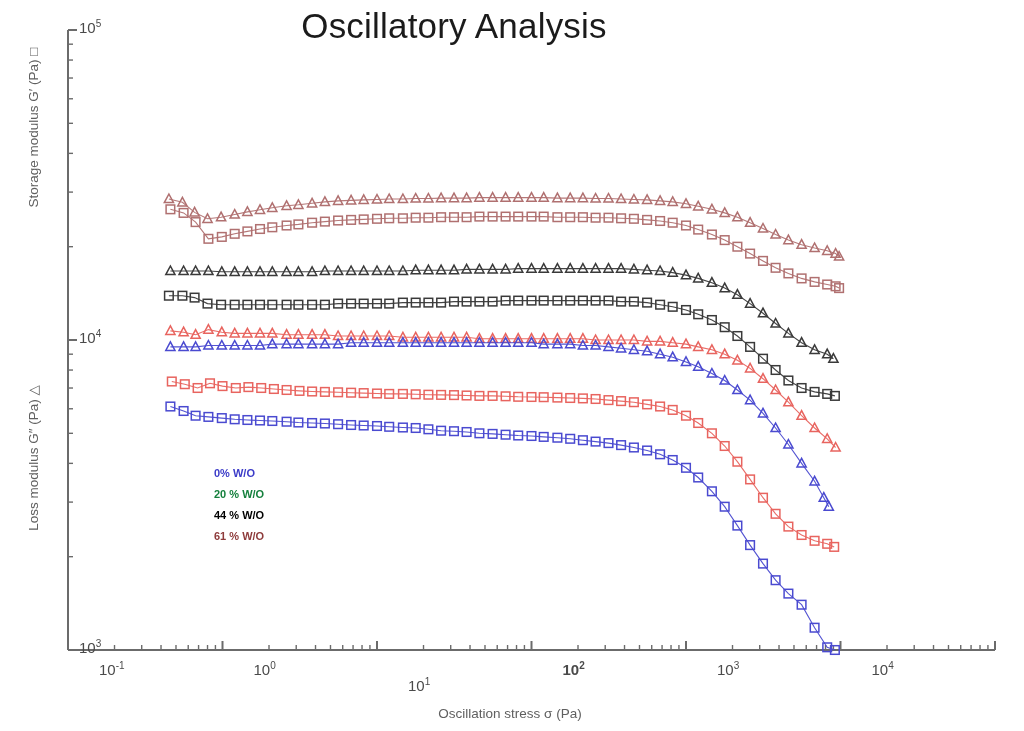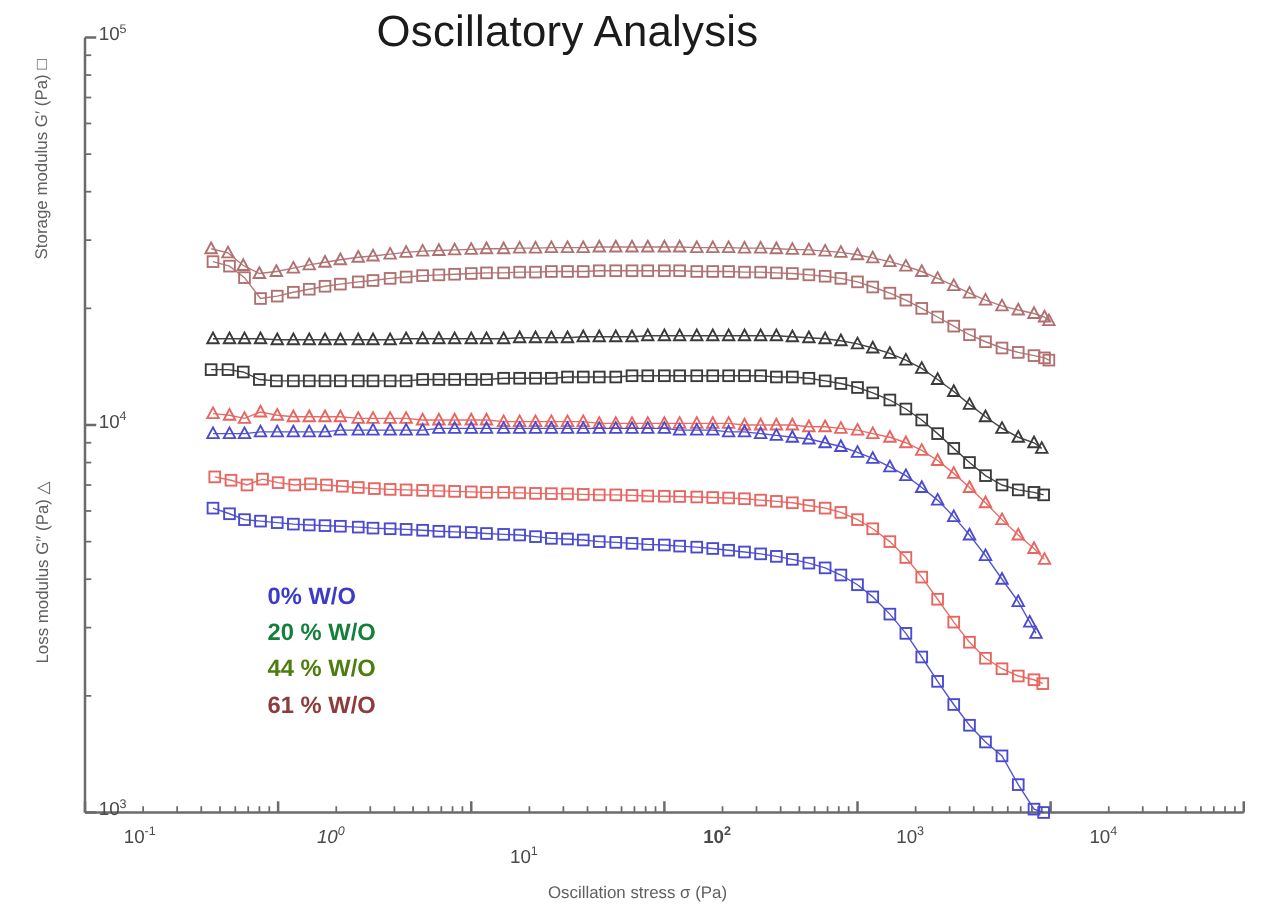--- a/index.html
+++ b/index.html
@@ -71,21 +71,21 @@
   .tick-text sup { font-size: 10px; }
   #legend {
     position: absolute;
     left: 214px;
     top: 468px;
     display: flex;
     flex-direction: column;
     gap: 10px;
   }
   .legend-row {
-    font-size: 19px;
+    font-size: 11px;
     font-weight: bold;
     white-space: nowrap;
     line-height: 1;
   }
 </style>
 </head>
 <body>
 
 <div id="stage">
 
@@ -623,31 +623,31 @@
         </g>
       </g>
   </svg>
 
   <div class="axis-label" id="ylabel-storage">Storage modulus G′ (Pa)  □</div>
   <div class="axis-label" id="ylabel-loss">Loss modulus G″ (Pa)  △</div>
   <div class="axis-label" id="xlabel">Oscillation stress σ (Pa)</div>
 
   <div id="tick-layer">
       <div class="tick-text" style="left: 52px; top: 660px;">10<sup>-1</sup></div>
-      <div class="tick-text" style="left: 206.5px; top: 660px; font-style: italic;">10<sup>0</sup></div>
+      <div class="tick-text" style="left: 206.5px; top: 660px;">10<sup>0</sup></div>
       <div class="tick-text" style="left: 361px; top: 676px;">10<sup>1</sup></div>
       <div class="tick-text" style="left: 515.5px; top: 660px; font-weight: bold;">10<sup>2</sup></div>
       <div class="tick-text" style="left: 670px; top: 660px;">10<sup>3</sup></div>
       <div class="tick-text" style="left: 824.5px; top: 660px;">10<sup>4</sup></div>
       <div class="tick-text" style="left: 979px; top: 660px;">10<sup>5</sup></div>
       <div class="tick-text" style="left: 32px; top: 18px;">10<sup>5</sup></div>
       <div class="tick-text" style="left: 32px; top: 328px;">10<sup>4</sup></div>
       <div class="tick-text" style="left: 32px; top: 638px;">10<sup>3</sup></div>
     </div>
 
   <div id="legend">
       <div class="legend-row" style="color: rgb(59, 59, 200);">0%   W/O</div>
       <div class="legend-row" style="color: #15803d;">20 % W/O</div>
-      <div class="legend-row" style="color: #4d7c0f;">44 % W/O</div>
+      <div class="legend-row" style="color: #000000;">44 % W/O</div>
       <div class="legend-row" style="color: rgb(142, 59, 59);">61 % W/O</div>
     </div>
 
 </div>
 
 </body></html>

